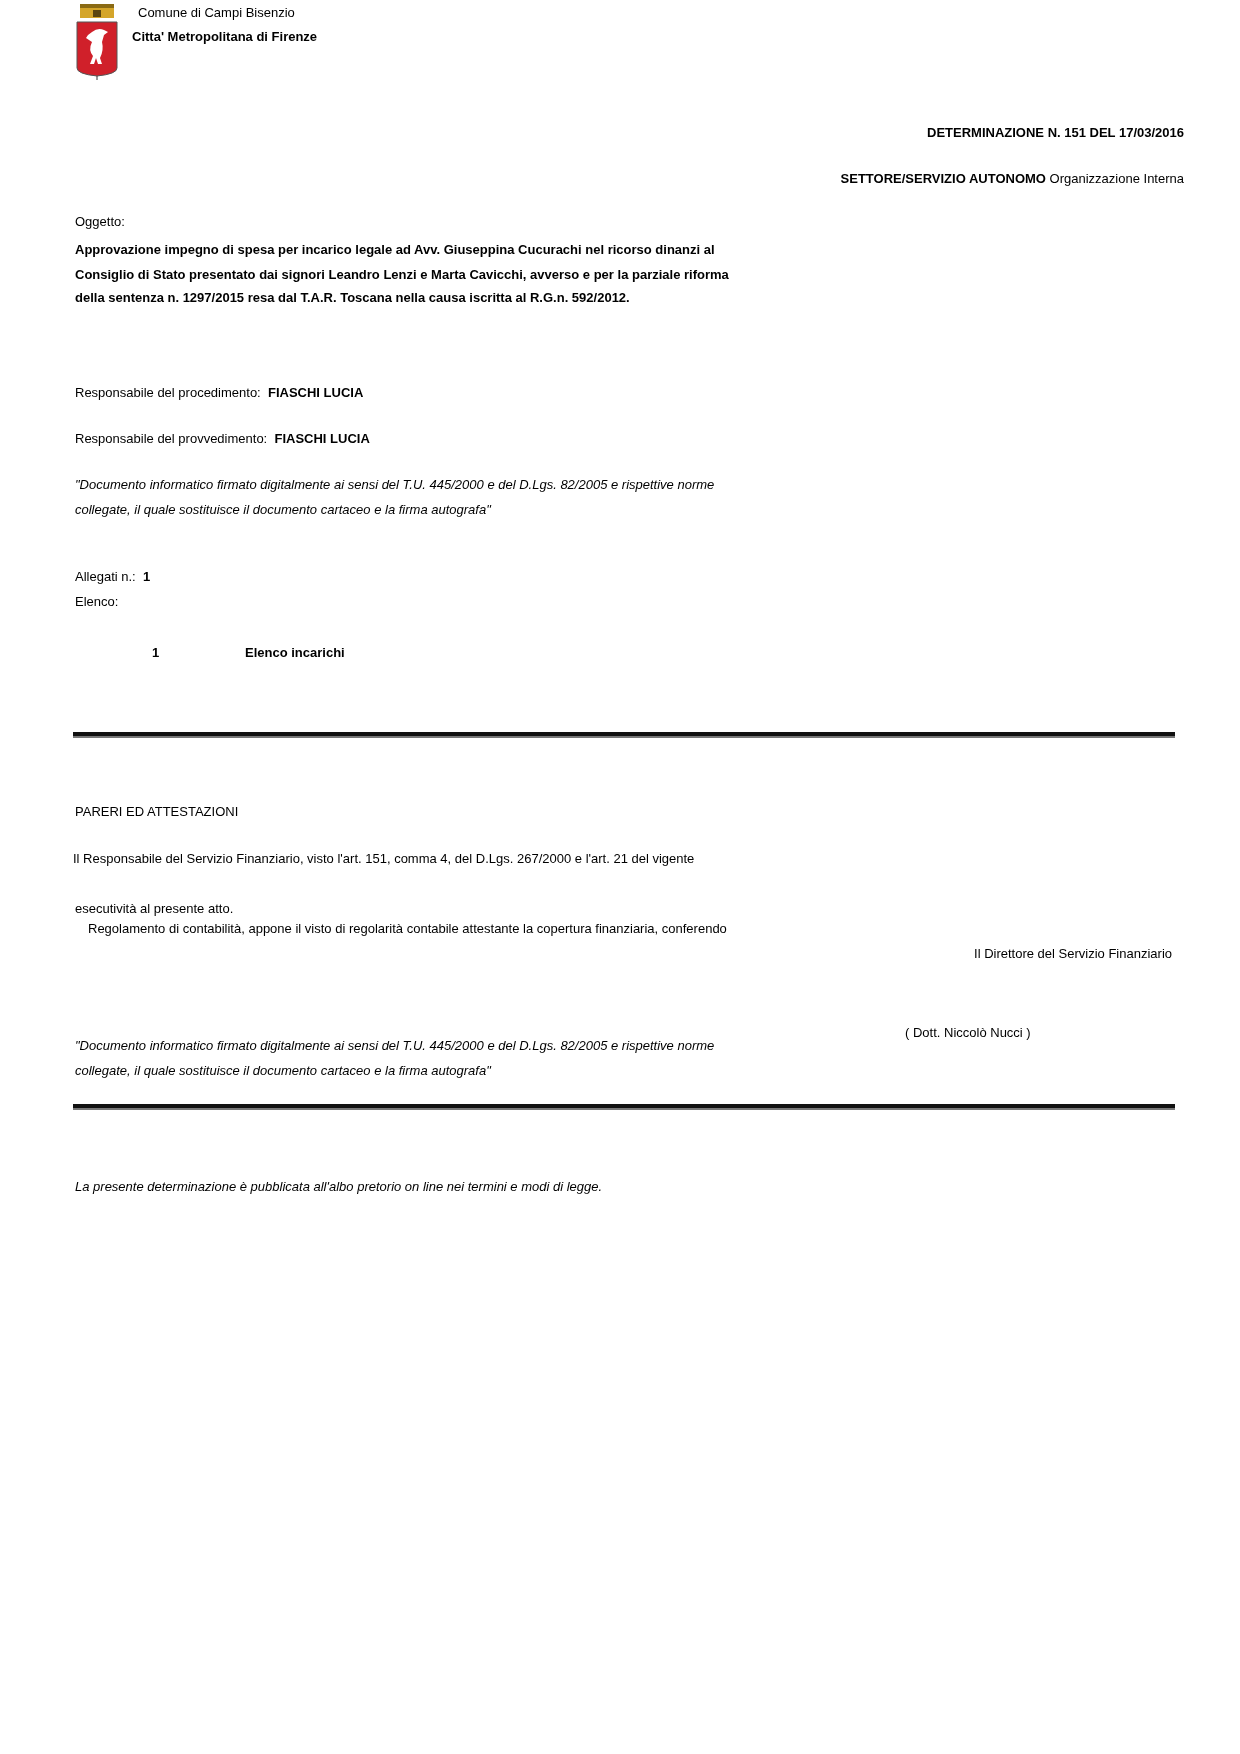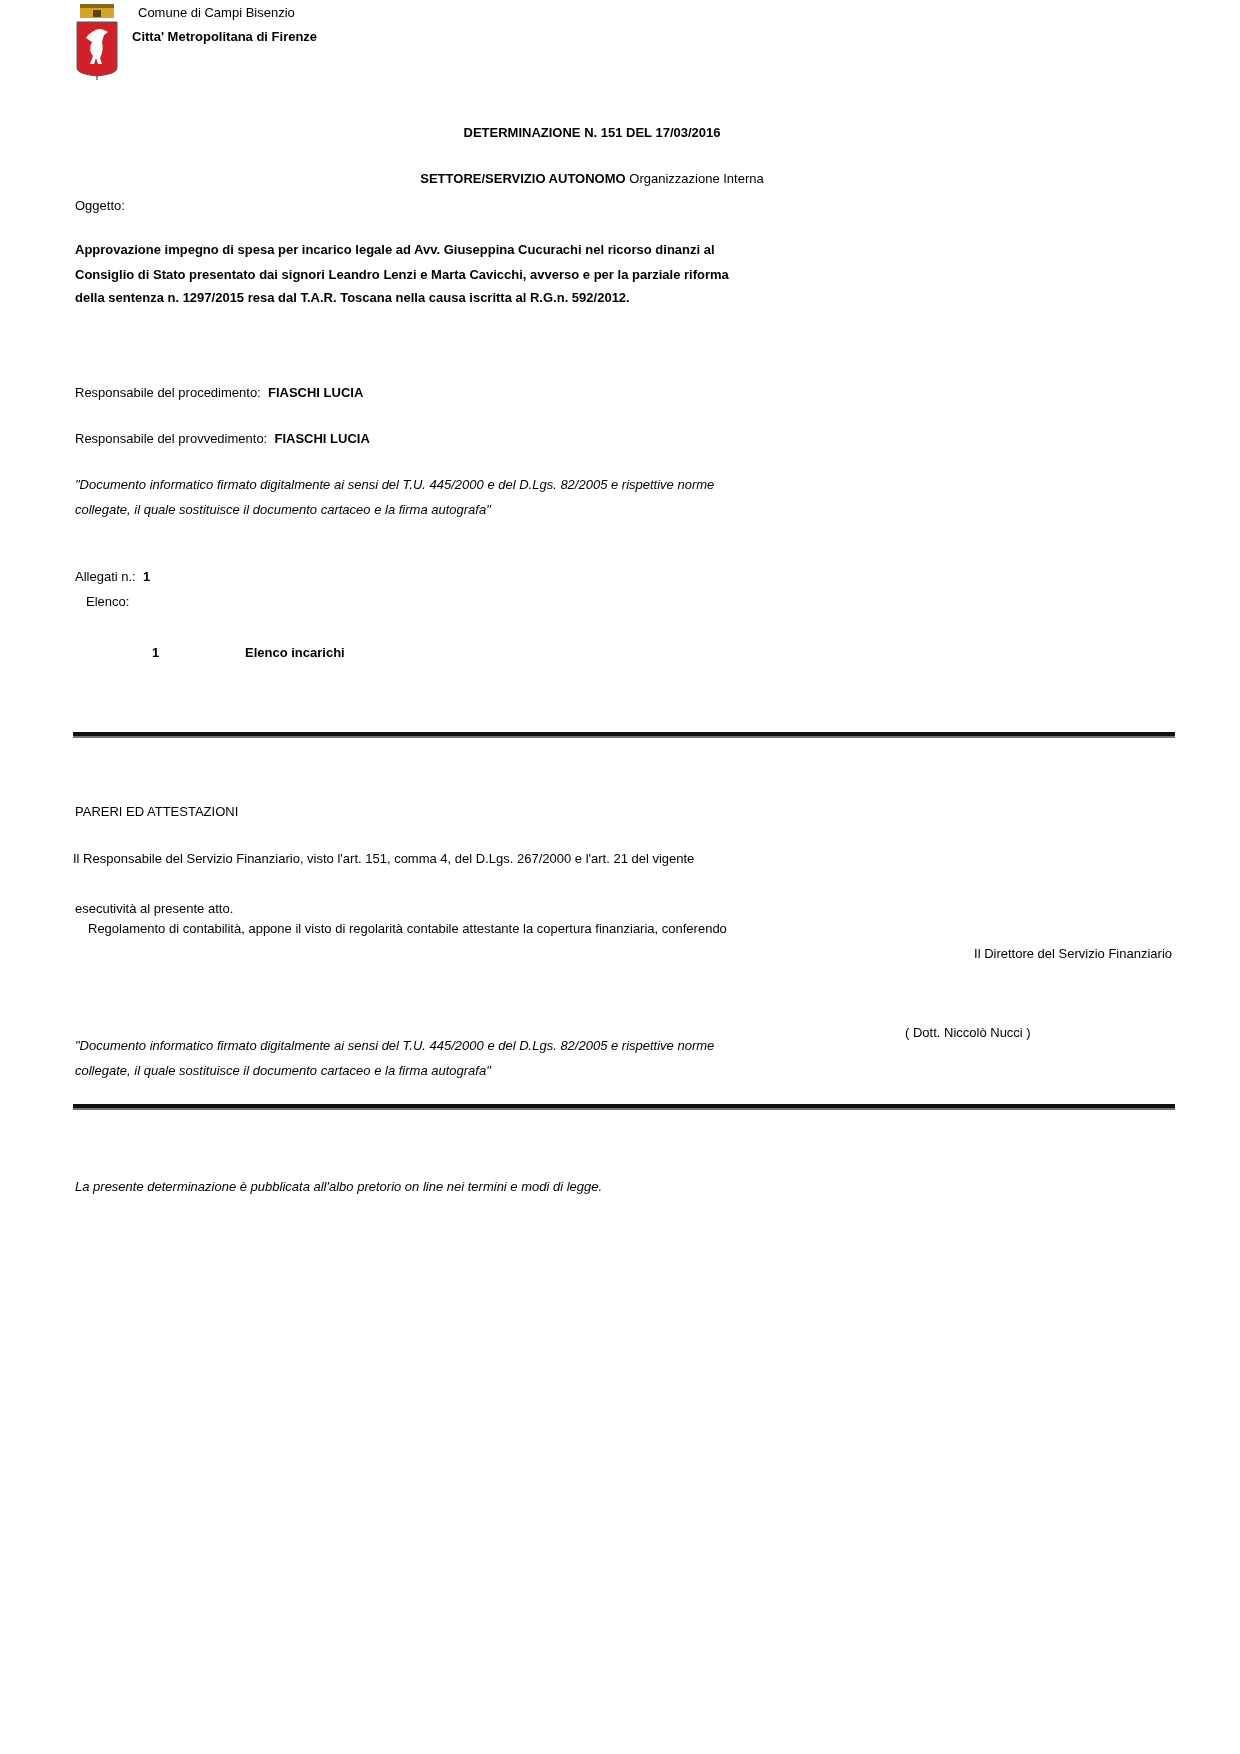--- a/index.html
+++ b/index.html
@@ -2,21 +2,21 @@
 <html><head>
 <meta charset="utf-8">
 <style>
   html, body { margin:0; padding:0; background:#ffffff; }
   body { width:1240px; height:1754px; position:relative; overflow:hidden;
          font-family:"Liberation Sans", sans-serif; color:#000; }
   .abs { position:absolute; }
   .t { font-size:13px; line-height:25px; white-space:nowrap; }
   .b { font-weight:bold; }
   .i { font-style:italic; }
-  .center { left:0; width:1184px; text-align:center; }
+  .center { left:0; width:1184px; text-align:right; }
   .divider { position:absolute; left:73px; width:1102px; height:4px;
              background:#111; border-bottom:2px solid #777; }
   .logo { left:74px; top:2px; width:46px; height:78px; }
 </style>
 </head>
 <body>
 
 <div class="abs logo">
   <svg width="46" height="78" viewBox="0 0 46 78">
 
@@ -33,42 +33,42 @@
 <div class="abs t" style="left:138px; top:0px;">Comune di Campi Bisenzio</div>
 <div class="abs t" style="left:132px; top:24px;font-weight:bold;">Citta' Metropolitana di Firenze</div>
 
 <div class="abs t b center" style="top:120px;">DETERMINAZIONE N. 151 DEL 17/03/2016</div>
 
 <div class="abs t center" style="top:166px;">
   <span class="b">SETTORE/SERVIZIO AUTONOMO</span>
   <span>Organizzazione Interna</span>
 </div>
 
-<div class="abs t" style="left:75px; top:193px;">Oggetto:</div>
+<div class="abs t" style="left:75px; top:209px;">Oggetto:</div>
 <div class="abs t b" style="left:75px; top:237px;">Approvazione impegno di spesa per incarico legale ad Avv. Giuseppina Cucurachi nel ricorso dinanzi al</div>
 <div class="abs t b" style="left:75px; top:262px;">Consiglio di Stato presentato dai signori Leandro Lenzi e Marta Cavicchi, avverso e per la parziale riforma</div>
 <div class="abs t b" style="left:75px; top:285px;">della sentenza n. 1297/2015 resa dal T.A.R. Toscana nella causa iscritta al R.G.n. 592/2012.</div>
 
 <div class="abs t" style="left:75px; top:380px;">
   <span>Responsabile del procedimento:</span>&nbsp;
   <span class="b">FIASCHI LUCIA</span>
 </div>
 <div class="abs t" style="left:75px; top:426px;">
   <span>Responsabile del provvedimento:</span>&nbsp;
   <span class="b">FIASCHI LUCIA</span>
 </div>
 
 <div class="abs t i" style="left:75px; top:472px;">"Documento informatico firmato digitalmente ai sensi del T.U. 445/2000 e del D.Lgs. 82/2005 e rispettive norme</div>
 <div class="abs t i" style="left:75px; top:497px;">collegate, il quale sostituisce il documento cartaceo e la firma autografa"</div>
 
 <div class="abs t" style="left:75px; top:564px;">
   <span>Allegati n.:</span>&nbsp;
   <span class="b">1</span>
 </div>
-<div class="abs t" style="left:86px; top:589px;text-align:center;">Elenco:</div>
+<div class="abs t" style="left:75px; top:589px;text-align:center;">Elenco:</div>
 <div class="abs t b" style="left:152px; top:640px;">1</div>
 <div class="abs t b" style="left:245px; top:640px;">Elenco incarichi</div>
 
 <div class="divider" style="top:732px;"></div>
 
 <div class="abs t" style="left:75px; top:799px;">PARERI ED ATTESTAZIONI</div>
 <div class="abs t" style="left:73px; top:846px;">Il Responsabile del Servizio Finanziario, visto l'art. 151, comma 4, del D.Lgs. 267/2000 e l'art. 21 del vigente</div>
 <div class="abs t" style="left:88px; top:871px;margin-top:45px;">Regolamento di contabilità, appone il visto di regolarità contabile attestante la copertura finanziaria, conferendo</div>
 <div class="abs t" style="left:75px; top:896px;text-align:right;">esecutività al presente atto.</div>
 

